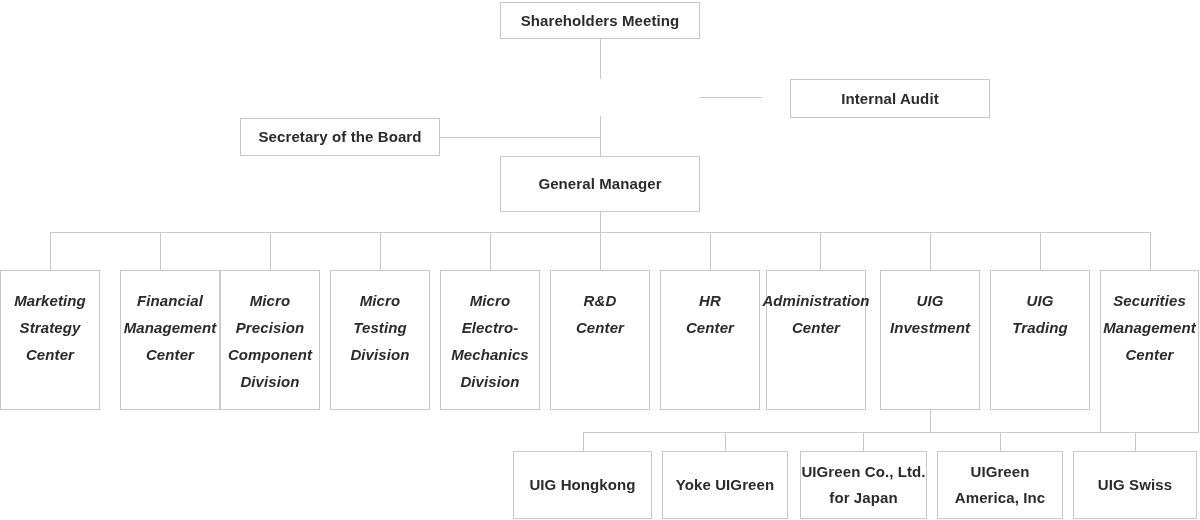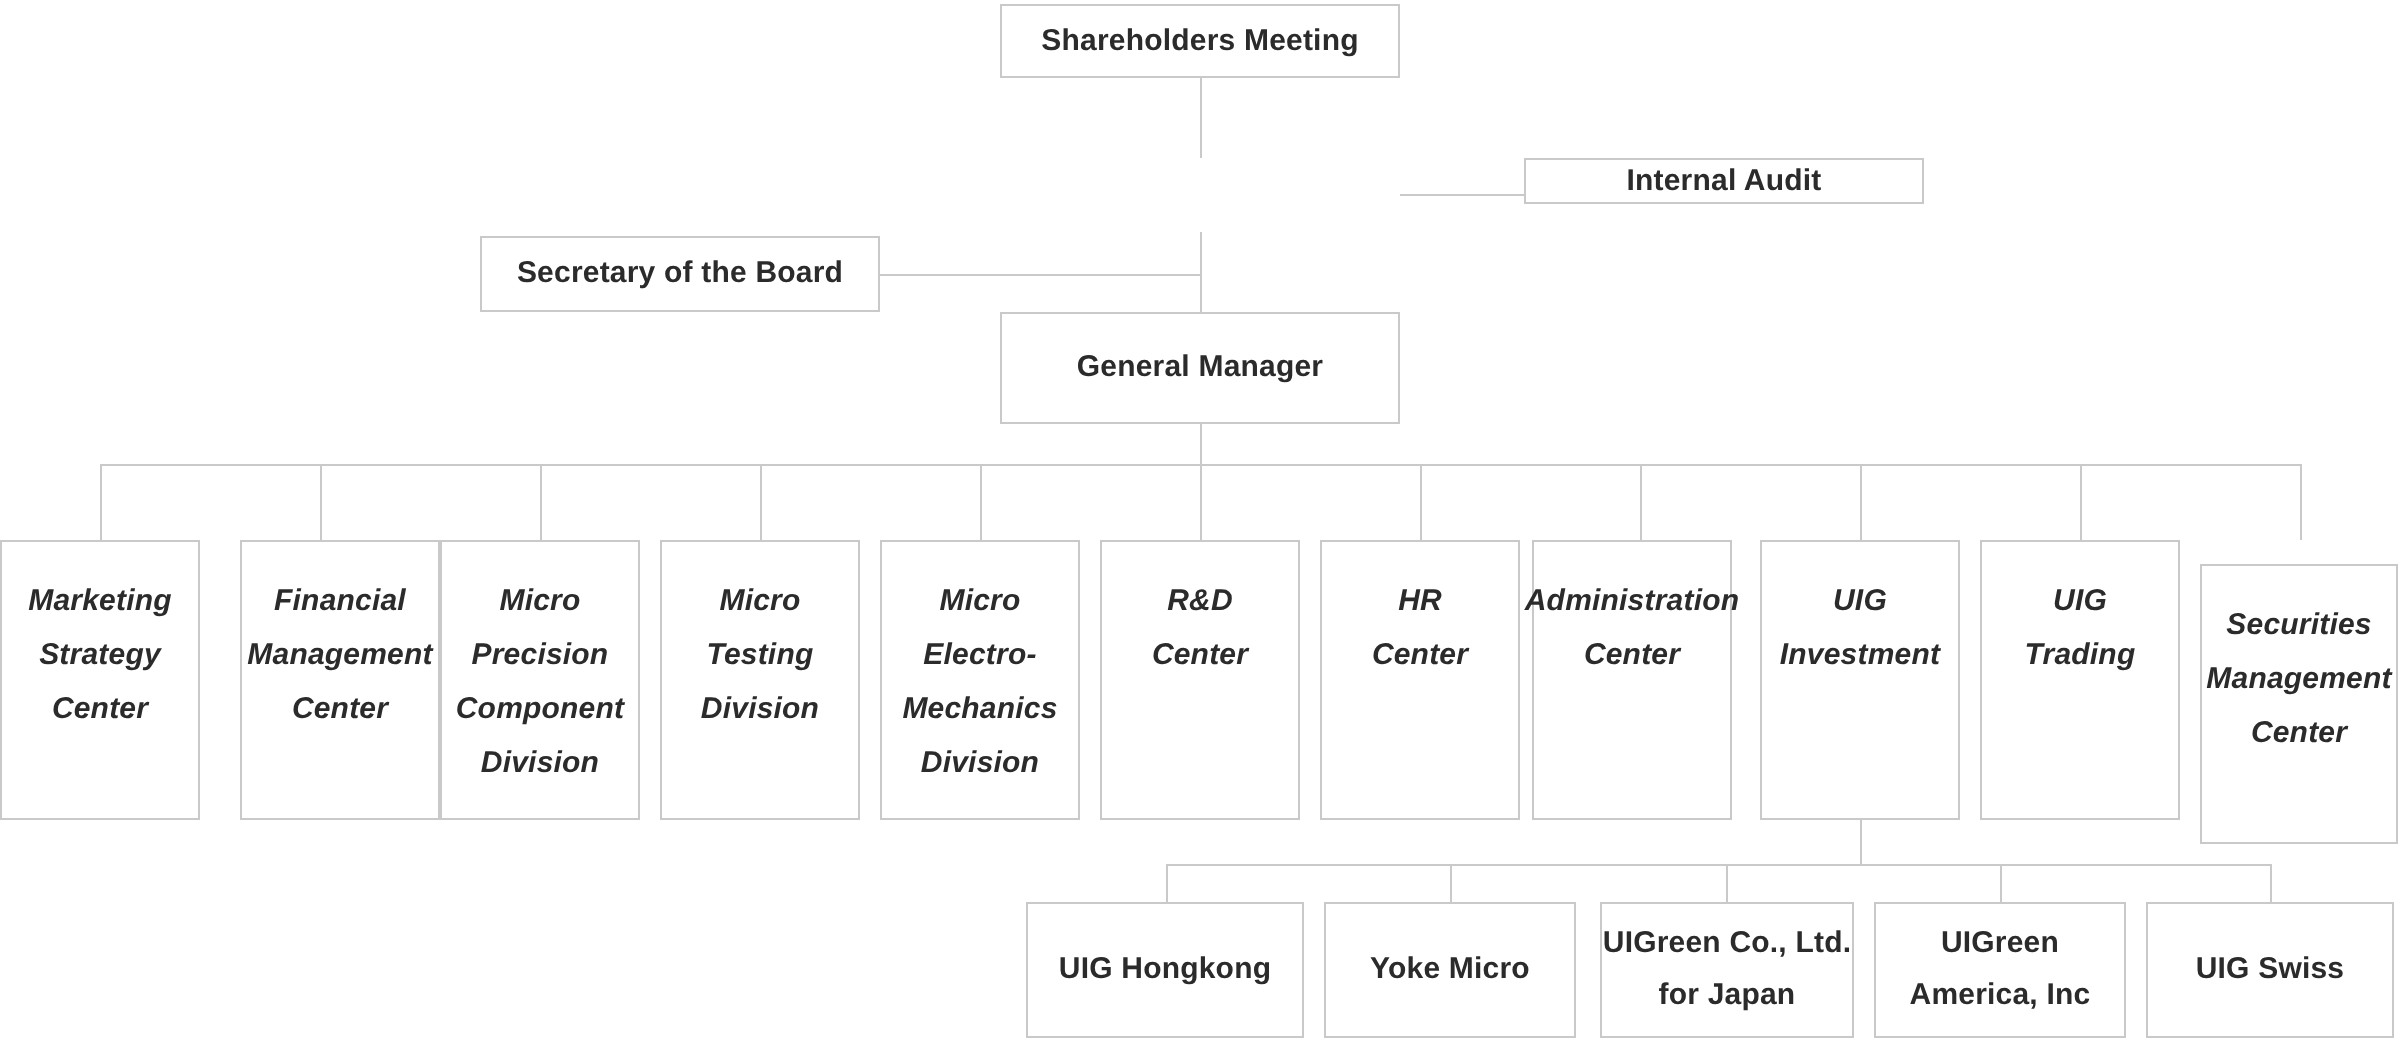--- a/index.html
+++ b/index.html
@@ -74,21 +74,21 @@
   <div class="line" style="left:583px;top:432px;width:553px;height:1px"></div>
   <div class="line" style="left:583px;top:432px;width:1px;height:19px"></div>
   <div class="line" style="left:725px;top:432px;width:1px;height:19px"></div>
   <div class="line" style="left:863px;top:432px;width:1px;height:19px"></div>
   <div class="line" style="left:1000px;top:432px;width:1px;height:19px"></div>
   <div class="line" style="left:1135px;top:432px;width:1px;height:19px"></div>
 
   <div class="node" style="left:500px;top:2px;width:200px;height:37px">
     <span class="lbl">Shareholders Meeting</span>
   </div>
-  <div class="node" style="left:762px;top:79px;width:200px;height:23px">
+  <div class="node" style="left:790px;top:79px;width:200px;height:39px">
     <span class="lbl">Internal Audit</span>
   </div>
   <div class="node" style="left:240px;top:118px;width:200px;height:38px">
     <span class="lbl">Secretary of the Board</span>
   </div>
   <div class="node" style="left:500px;top:156px;width:200px;height:56px">
     <span class="lbl">General Manager</span>
   </div>
 
   <div class="node dept" style="left:0px;top:270px;width:100px;height:140px">
@@ -131,31 +131,31 @@
 Center</span>
   </div>
   <div class="node dept" style="left:880px;top:270px;width:100px;height:140px">
     <span class="lbl">UIG
 Investment</span>
   </div>
   <div class="node dept" style="left:990px;top:270px;width:100px;height:140px">
     <span class="lbl">UIG
 Trading</span>
   </div>
-  <div class="node dept" style="left:1100px;top:282px;width:99px;height:140px">
+  <div class="node dept" style="left:1100px;top:270px;width:99px;height:163px">
     <span class="lbl">Securities
 Management
 Center</span>
   </div>
 
   <div class="node sub" style="left:513px;top:451px;width:139px;height:68px">
     <span class="lbl">UIG Hongkong</span>
   </div>
   <div class="node sub" style="left:662px;top:451px;width:126px;height:68px">
-    <span class="lbl">Yoke Micro</span>
+    <span class="lbl">Yoke UIGreen</span>
   </div>
   <div class="node sub" style="left:800px;top:451px;width:127px;height:68px">
     <span class="lbl">UIGreen Co., Ltd.
 for Japan</span>
   </div>
   <div class="node sub" style="left:1073px;top:451px;width:124px;height:68px">
     <span class="lbl">UIG Swiss</span>
   </div>
   <div class="node sub" style="left:937px;top:451px;width:126px;height:68px">
     <span class="lbl">UIGreen

